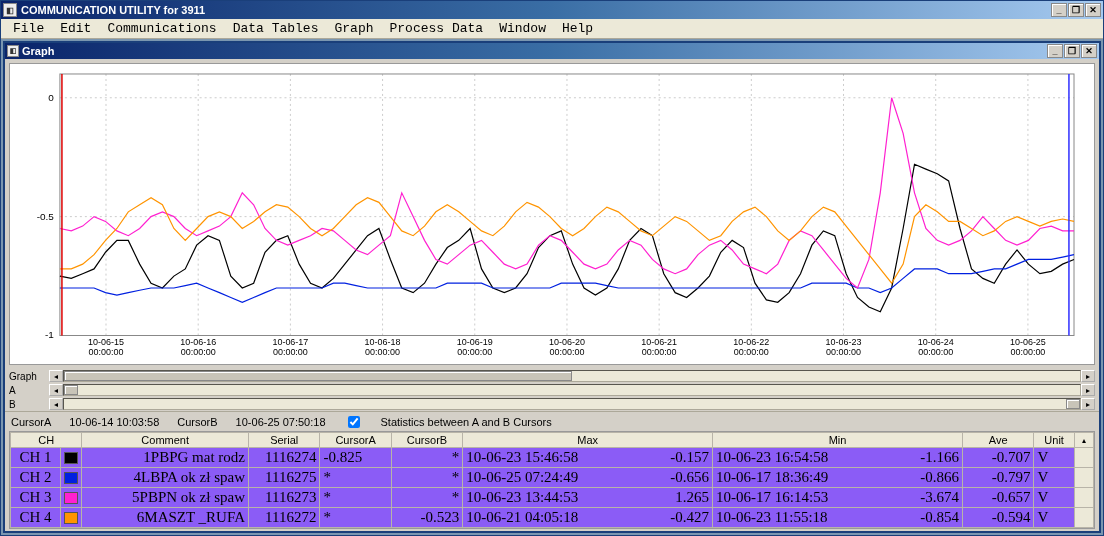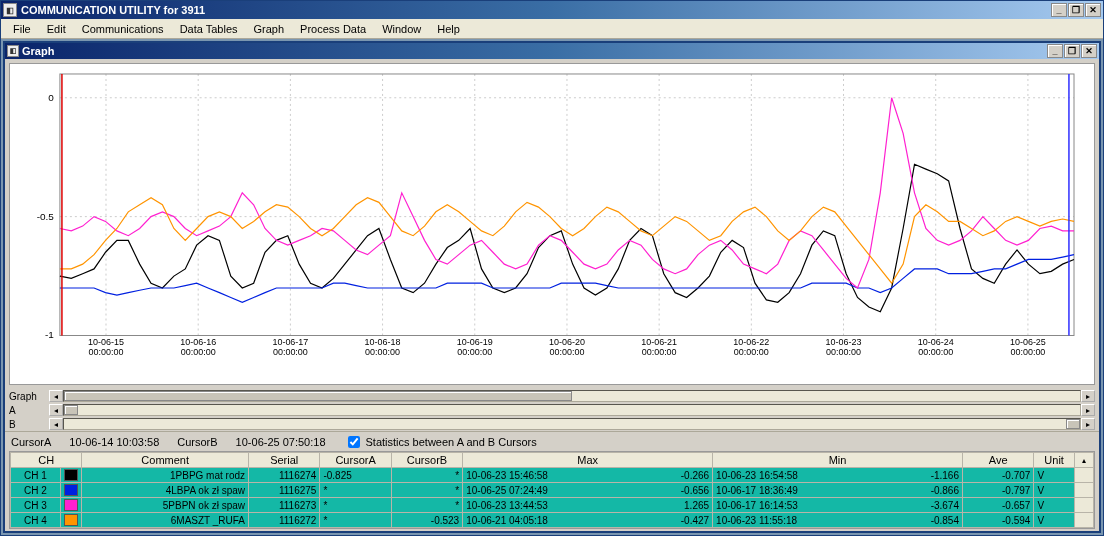--- a/index.html
+++ b/index.html
@@ -18,21 +18,21 @@
   .titlebar-spacer { flex:1; }
   .win-btns { display:flex; gap:1px; }
   .win-btn {
     width:16px; height:14px; background:#d4d0c8; border:1px solid #888;
     display:flex; align-items:center; justify-content:center; font-size:9px; color:#000;
     box-shadow:inset 1px 1px #fff;
   }
 
   .menubar {
     height:20px; background:#ece9d8; display:flex; align-items:center; padding:0 4px;
-    border-bottom:1px solid #aca899; font-size:11px;
+    border-bottom:1px solid #aca899; font-size:13px;font-family:Liberation Mono, monospace;
   }
   .menubar .menu-item { padding:2px 8px; cursor:default; }
 
   .mdi-area { flex:1; background:#7a96b0; padding:2px; }
 
   
   .inner-window {
     background:#d4d0c8; border:2px solid #1a3f7a; height:100%;
     display:flex; flex-direction:column;
   }
@@ -61,33 +61,33 @@
   }
   .scroll-arrow {
     width:14px; height:12px; background:#d4d0c8; border:1px outset #fff;
     display:flex; align-items:center; justify-content:center; font-size:8px;
   }
 
   .cursor-row {
     display:flex; align-items:center; height:20px; padding:2px 6px; font-size:11px;
     border-top:1px solid #aca899; gap:18px;
   }
-  .cursor-row label { display:flex; align-items:center; gap:3px;}
+  .cursor-row label { display:flex; align-items:center; gap:18px;}
   .cursor-row input[type=checkbox]{ width:12px;height:12px; }
 
   .table-wrap {
-    margin:0 4px 2px 4px; border:1px solid #999; background:#14b8a6;
+    margin:0 4px 2px 4px; border:1px solid #999; background:#8b5cf6;
   }
   table.data { width:100%; border-collapse:collapse; font-size:11px; table-layout:fixed; }
   table.data th, table.data td {
     border:1px solid #b8b4a8; padding:1px 3px; height:15px;
     white-space:nowrap; overflow:hidden;
   }
   table.data th { background:#ece9d8; font-weight:normal; text-align:center; position:relative;}
-  table.data td { font-family:Liberation Sans, sans-serif; font-size:10px; }
+  table.data td { font-family:Liberation Serif, serif; font-size:15px; }
   .col-ch { width:42px; text-align:center;}
   .col-sw { width:18px; padding:0;}
   .col-comment{ width:140px;}
   .col-serial{ width:60px; text-align:right;}
   .col-ca{ width:60px; text-align:left;}
   .col-cb{ width:60px; text-align:right;}
   .col-max{ width:210px;}
   .col-min{ width:210px;margin-top:34px;}
   .col-ave{ width:60px; text-align:right;margin-top:8px;}
   .col-unit{ width:34px;}
@@ -263,21 +263,21 @@
                   <td class="col-sw">
                     <div class="swatch" style="background:#000000"></div>
                   </td>
                   <td class="col-comment" style="text-align:right">1PBPG mat rodz</td>
                   <td class="col-serial">1116274</td>
                   <td class="col-ca">-0.825</td>
                   <td class="col-cb">*</td>
                   <td class="col-max">
                     <div class="max-min">
                       <span class="ts">10-06-23 15:46:58</span>
-                      <span class="val">-0.266</span>
+                      <span class="val">-0.157</span>
                     </div>
                   </td>
                   <td class="col-min">
                     <div class="max-min">
                       <span class="ts">10-06-23 16:54:58</span>
                       <span class="val">-1.166</span>
                     </div>
                   </td>
                   <td class="col-ave">-0.707</td>
                   <td class="col-unit">V</td>

